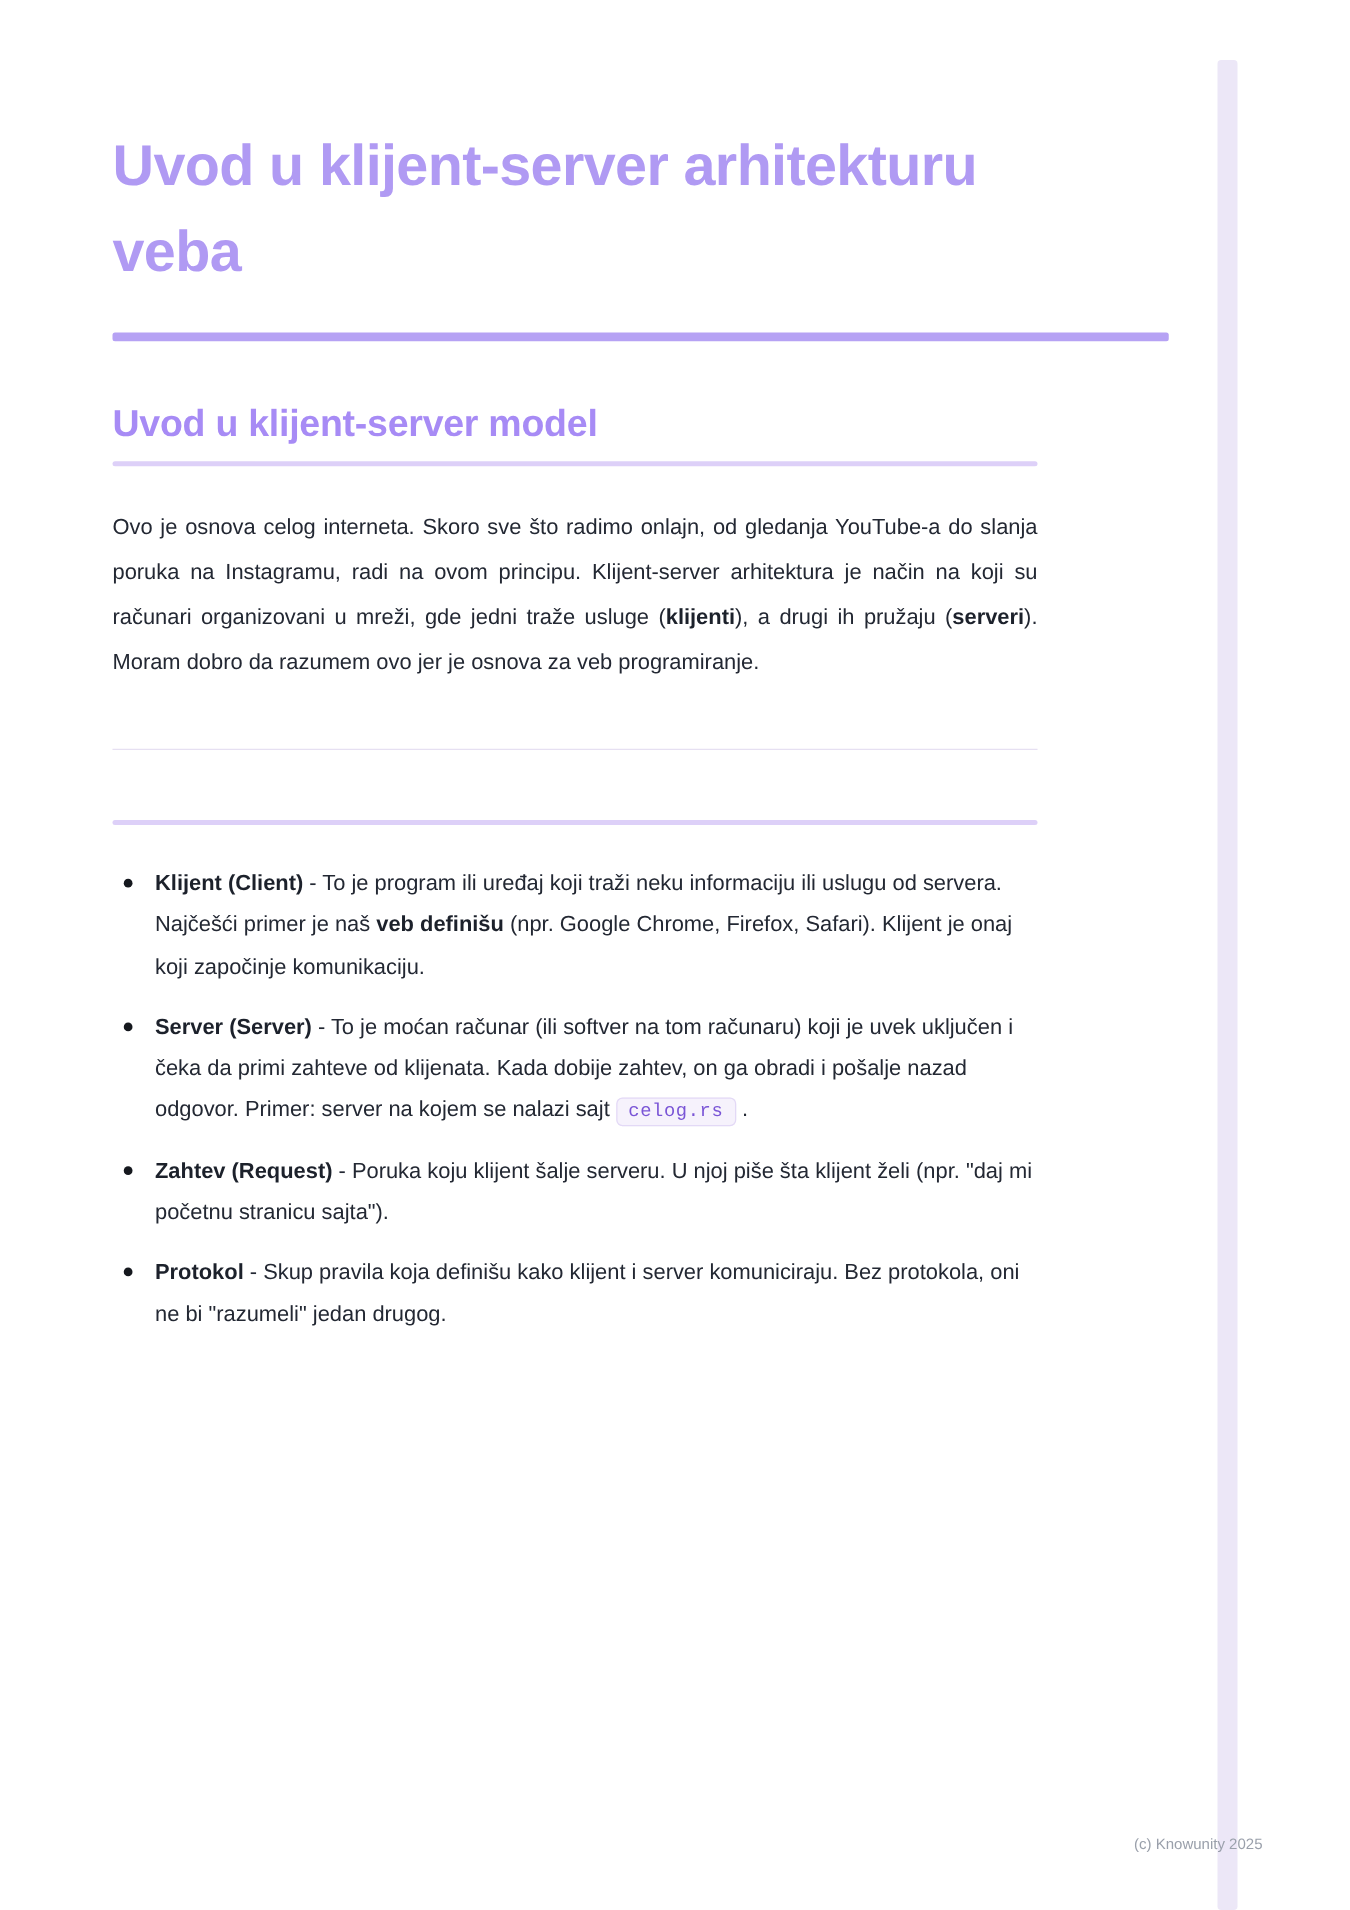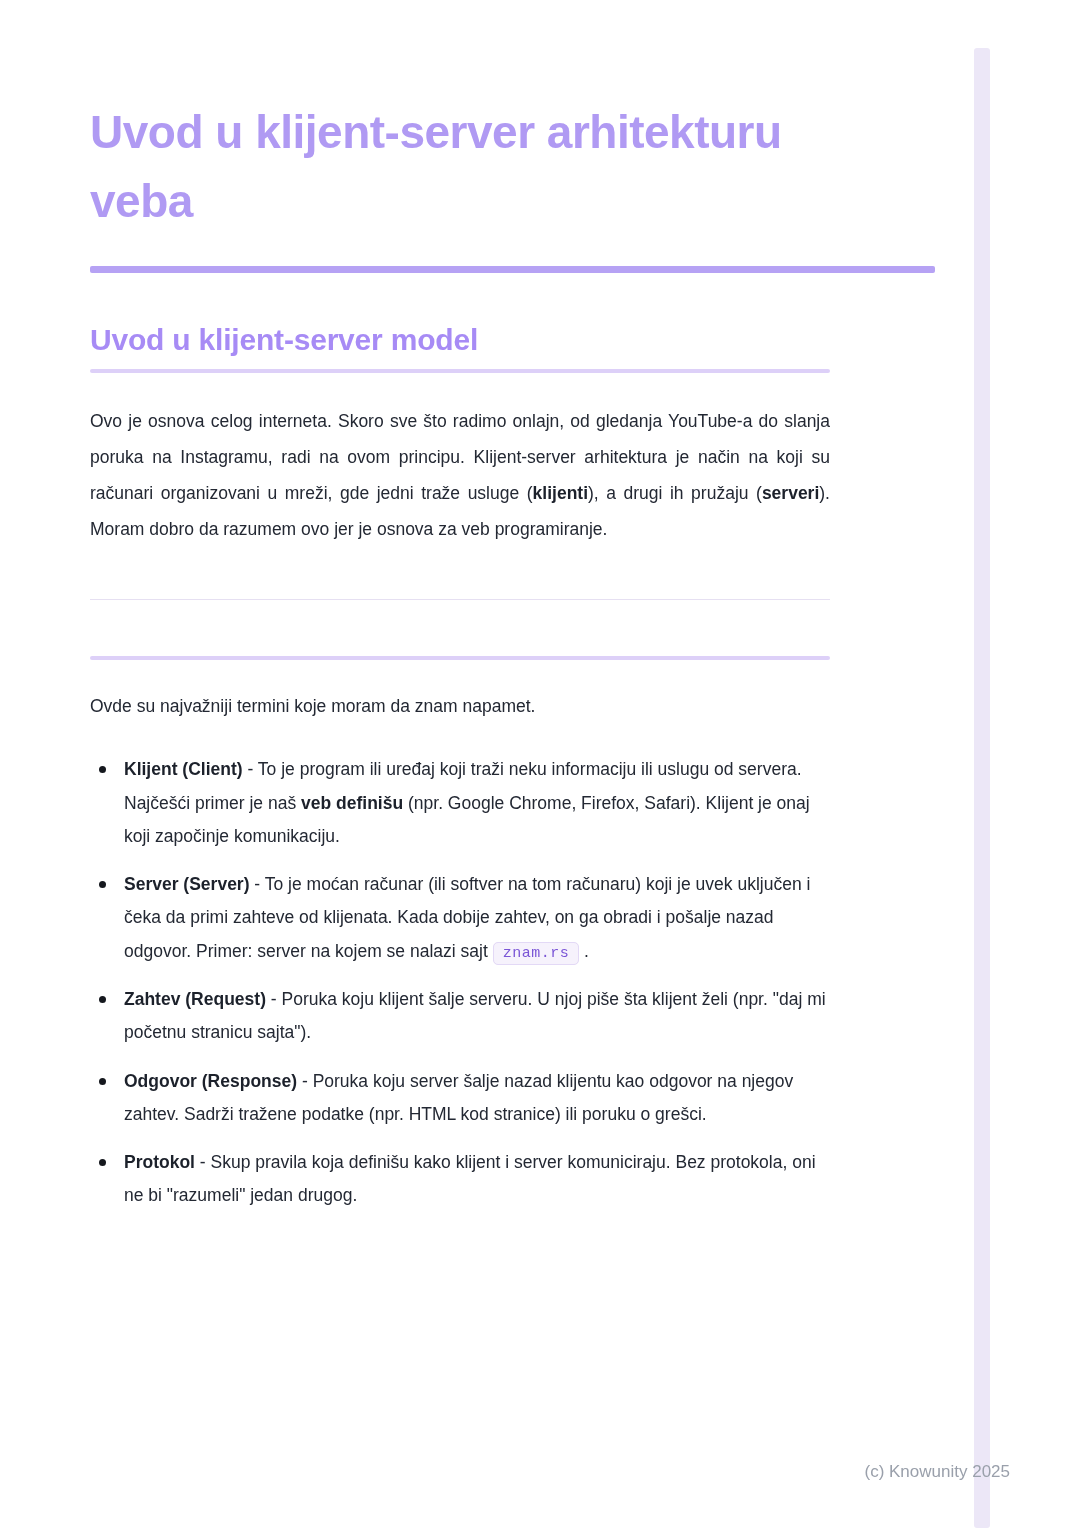--- a/index.html
+++ b/index.html
@@ -106,21 +106,21 @@
     border: 1px solid #e3d9f6;
     border-radius: 5px;
     padding: 2px 9px;
     letter-spacing: 0.5px;
     white-space: nowrap;
   }
   .footer {
     position: absolute;
     right: 70px;
     bottom: 46px;
-    font-size: 17px;
+    font-size: 12px;
     color: #9aa0ab;
     z-index: 3;
   }
 </style>
 </head>
 <body>
 
 <div class="scrollbar"></div>
 
 <main class="content">
@@ -131,30 +131,28 @@
   <section>
     <h2>Uvod u klijent-server model</h2>
     <div class="h2-rule"></div>
     <p class="lead"><span>Ovo je osnova celog interneta. Skoro sve što radimo onlajn, od gledanja YouTube-a do slanja poruka na Instagramu, radi na ovom principu. Klijent-server arhitektura je način na koji su računari organizovani u mreži, gde jedni traže usluge (</span><strong>klijenti</strong><span>), a drugi ih pružaju (</span><strong>serveri</strong><span>). Moram dobro da razumem ovo jer je osnova za veb programiranje.</span></p>
   </section>
 
   <hr class="thin-rule">
 
   <section>
     <div class="h2-rule"></div>
-    <p class="intro">Ovde su najvažniji termini koje moram da znam napamet.</p>
 
     <ul class="def-list">
       <li><strong>Klijent (Client)</strong><span> - To je program ili uređaj koji traži neku informaciju ili uslugu od servera. Najčešći primer je naš </span><strong>veb definišu</strong><span> (npr. Google Chrome, Firefox, Safari). Klijent je onaj koji započinje komunikaciju.</span></li>
 
-      <li><strong>Server (Server)</strong><span> - To je moćan računar (ili softver na tom računaru) koji je uvek uključen i čeka da primi zahteve od klijenata. Kada dobije zahtev, on ga obradi i pošalje nazad odgovor. Primer: server na kojem se nalazi sajt </span><span class="code">znam.rs</span><span> .</span></li>
+      <li><strong>Server (Server)</strong><span> - To je moćan računar (ili softver na tom računaru) koji je uvek uključen i čeka da primi zahteve od klijenata. Kada dobije zahtev, on ga obradi i pošalje nazad odgovor. Primer: server na kojem se nalazi sajt </span><span class="code">celog.rs</span><span> .</span></li>
 
       <li><strong>Zahtev (Request)</strong><span> - Poruka koju klijent šalje serveru. U njoj piše šta klijent želi (npr. "daj mi početnu stranicu sajta").</span></li>
 
-      <li><strong>Odgovor (Response)</strong><span> - Poruka koju server šalje nazad klijentu kao odgovor na njegov zahtev. Sadrži tražene podatke (npr. HTML kod stranice) ili poruku o grešci.</span></li>
 
       <li><strong>Protokol</strong><span> - Skup pravila koja definišu kako klijent i server komuniciraju. Bez protokola, oni ne bi "razumeli" jedan drugog.</span></li>
 
 
     </ul>
   </section>
 
 </main>
 
 <div class="footer">(c) Knowunity 2025</div>

